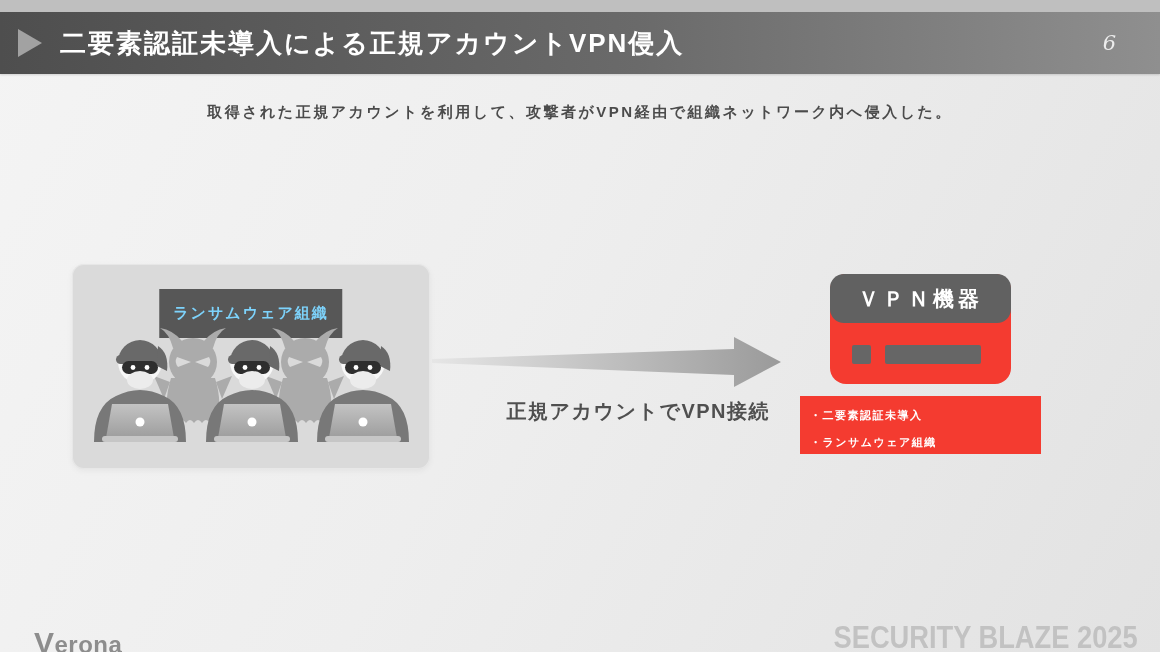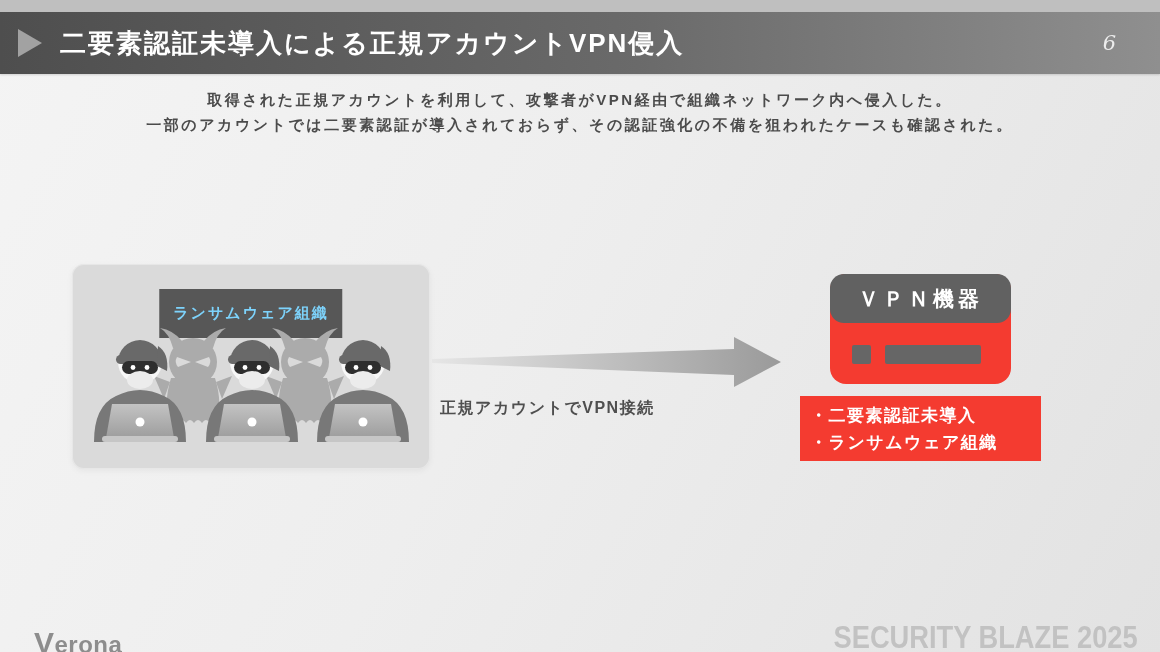--- a/index.html
+++ b/index.html
@@ -24,59 +24,59 @@
     position:absolute;left:60px;top:50%;transform:translateY(-50%);
     color:#ffffff;font-size:26px;font-weight:bold;letter-spacing:2px;white-space:nowrap;
   }
   .page-num{
     position:absolute;right:44px;top:50%;transform:translateY(-50%);
     color:#ededed;font-family:"DejaVu Serif","Liberation Serif",serif;
     font-style:italic;font-size:21px;font-weight:400;
   }
   
   .desc{
-    position:absolute;top:76px;left:0;right:0;text-align:center;
+    position:absolute;top:88px;left:0;right:0;text-align:center;
     color:#4b4b4b;font-size:15px;font-weight:bold;letter-spacing:2.5px;line-height:1.65;
   }
   
   .panel{
     position:absolute;left:72px;top:252px;width:358px;height:205px;
     background:#dadada;border-radius:12px;
     box-shadow:0 2px 6px rgba(0,0,0,.05), inset 0 0 0 1px rgba(255,255,255,.35);
   }
   .panel-label{
     position:absolute;top:25px;left:50%;transform:translateX(-50%);
     background:#575757;color:#7dd3fc;font-size:15px;font-weight:bold;
     letter-spacing:2px;padding:15px 14px;white-space:nowrap;
   }
   .scene{position:absolute;left:0;bottom:0;}
   
   .arrow{position:absolute;left:432px;top:320px;}
   .arrow-label{
-    position:absolute;left:440px;top:386px;width:330px;text-align:left;
-    color:#4f4f4f;font-size:16px;font-weight:bold;letter-spacing:1.5px;white-space:nowrap;
+    position:absolute;left:440px;top:386px;width:330px;text-align:right;
+    color:#4f4f4f;font-size:20px;font-weight:bold;letter-spacing:1.5px;white-space:nowrap;
   }
   
   .vpn{
     position:absolute;left:830px;top:262px;width:181px;height:110px;
     background:#f43b30;border-radius:16px;
   }
   .vpn-header{
     position:absolute;top:0;left:0;right:0;height:49px;background:#616161;
     border-radius:14px;color:#ffffff;text-align:center;line-height:49px;
     font-size:21px;font-weight:bold;letter-spacing:4px;white-space:nowrap;
   }
   .port{position:absolute;top:71px;background:#666666;border-radius:2px;height:19px;}
   .port-small{left:22px;width:19px;}
   .port-wide{left:55px;width:96px;}
   
   .issue{
-    position:absolute;left:800px;top:384px;width:241px;height:65px;
+    position:absolute;left:800px;top:384px;width:241px;height:58px;
     background:#f43b30;box-sizing:border-box;padding:6px 0 0 10px;
-    color:#ffffff;font-size:17px;font-weight:bold;letter-spacing:1.5px;line-height:27px;
+    color:#ffffff;font-size:11px;font-weight:bold;letter-spacing:1.5px;line-height:27px;
     white-space:nowrap;
   }
   
   .logo{
     position:absolute;left:34px;top:614px;color:#8d8d8d;
     font-weight:bold;font-size:24px;letter-spacing:0.5px;
   }
   .logo::first-letter{font-size:30px;}
   .event{
     position:absolute;right:22px;top:608px;color:#c2c2c2;
@@ -90,21 +90,20 @@
 <div class="slide">
 
   <div class="header">
     <div class="header-tri"></div>
     <div class="header-title">二要素認証未導入による正規アカウントVPN侵入</div>
     <div class="page-num">6</div>
   </div>
 
   <div class="desc">
     <div>取得された正規アカウントを利用して、攻撃者がVPN経由で組織ネットワーク内へ侵入した。</div>
-    <div>一部のアカウントでは二要素認証が導入されておらず、その認証強化の不備を狙われたケースも確認された。</div>
   </div>
 
   <div class="panel">
     <div class="panel-label">ランサムウェア組織</div>
     <svg class="scene" width="358" height="205" viewBox="0 0 358 205">
       <defs>
         <linearGradient id="lap" x1="0" y1="0" x2="0" y2="1">
           <stop offset="0" stop-color="#c3c3c3"></stop>
             <stop offset="1" stop-color="#9d9d9d"></stop>
         </linearGradient>

